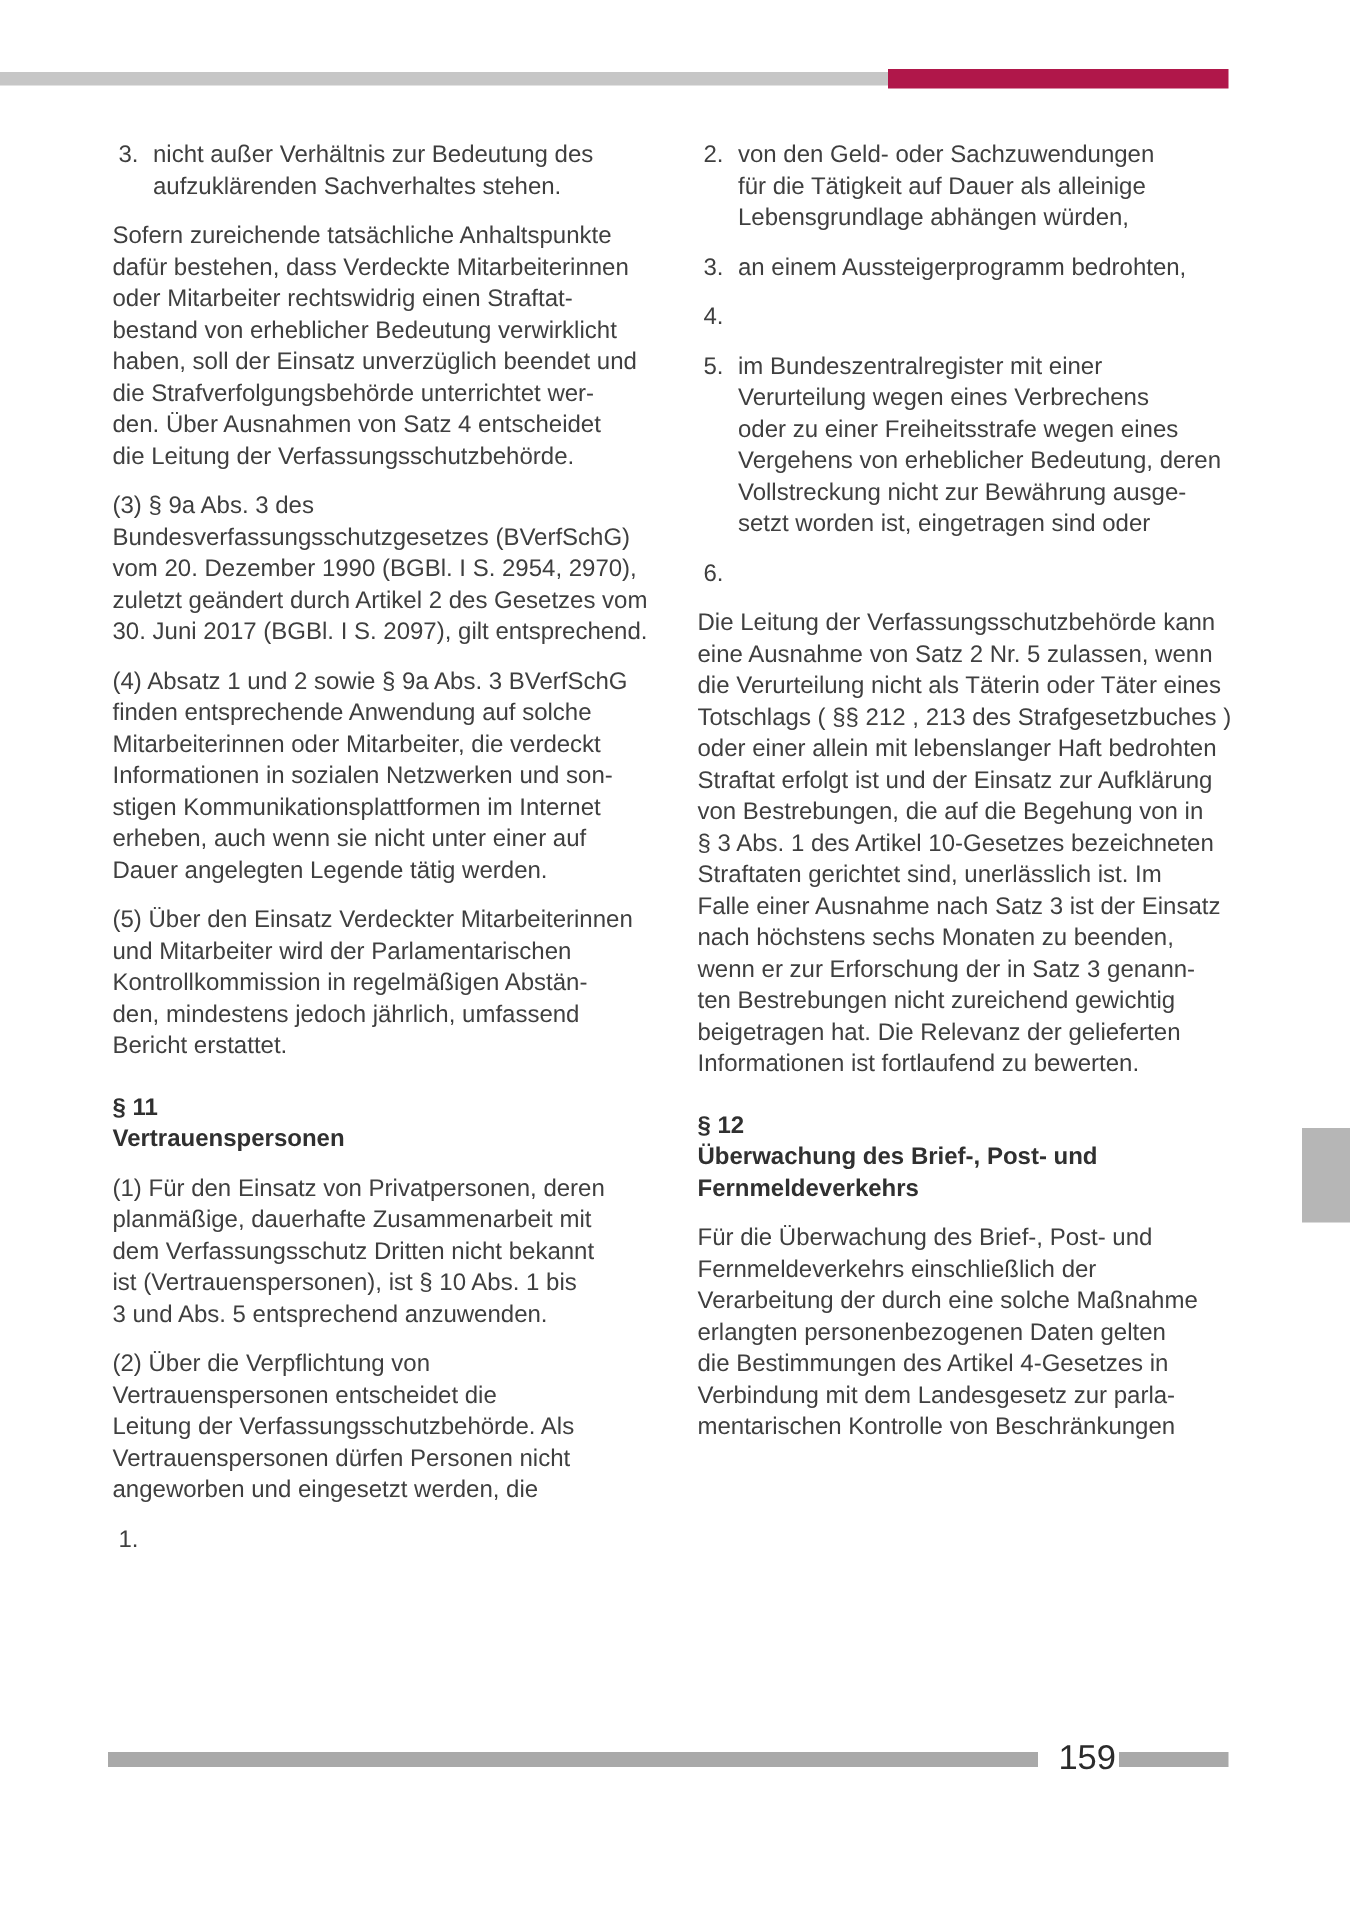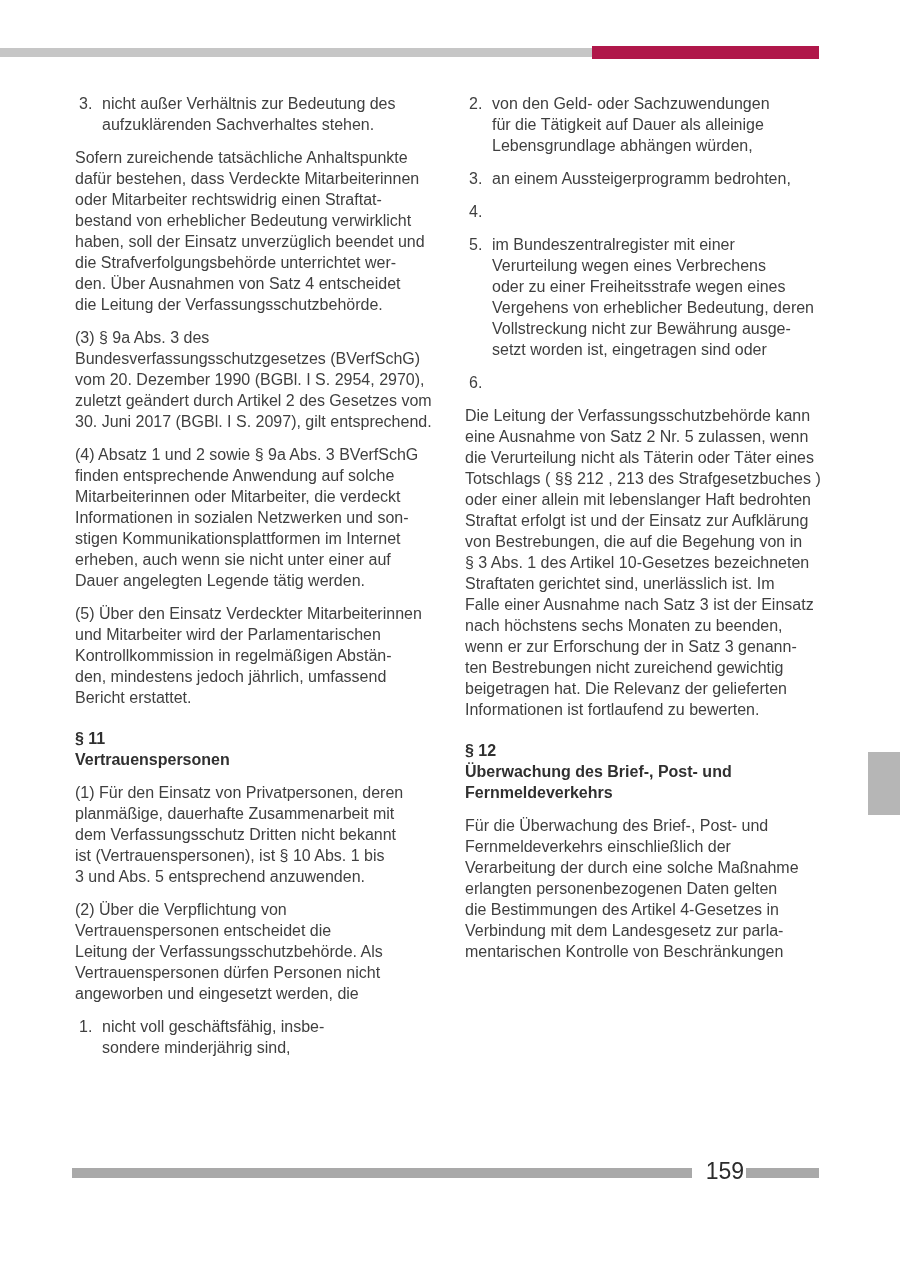--- a/index.html
+++ b/index.html
@@ -72,22 +72,20 @@
 dem Verfassungsschutz Dritten nicht bekannt
 ist (Vertrauenspersonen), ist § 10 Abs. 1 bis
 3 und Abs. 5 entsprechend anzuwenden.</p>
     <p class="para">(2) Über die Verpflichtung von
 Vertrauenspersonen entscheidet die
 Leitung der Verfassungsschutzbehörde. Als
 Vertrauenspersonen dürfen Personen nicht
 angeworben und eingesetzt werden, die</p>
     <div class="list">
       <span class="list-num">1.</span>
-      <span class="list-text">nicht voll geschäftsfähig, insbe-
-sondere minderjährig sind,</span>
     </div>
   </div>
 
   <div class="col col-right">
     <div class="list">
       <span class="list-num">2.</span>
       <span class="list-text">von den Geld- oder Sachzuwendungen
 für die Tätigkeit auf Dauer als alleinige
 Lebensgrundlage abhängen würden,</span>
     </div>

